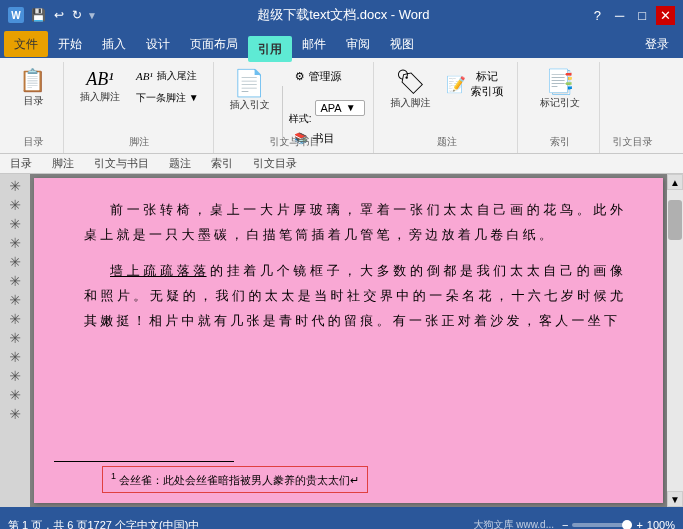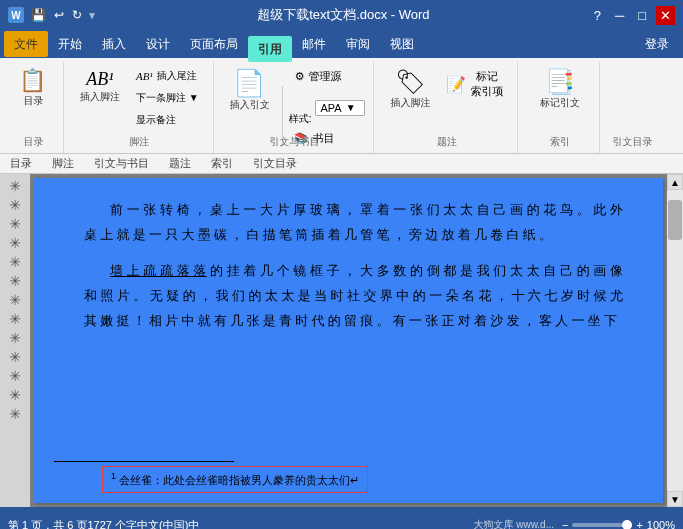--- a/index.html
+++ b/index.html
@@ -153,21 +153,21 @@
       display: flex;
       flex-direction: column;
       align-items: center;
       padding: 4px 0;
       gap: 3px;
       overflow: hidden;
     }
     .asterisk { font-size: 14px; color: #555; }
     .page-content {
       flex: 1;
-      background: #3b82f6;
+      background: #f9a8d4;
       margin: 4px;
       padding: 20px 40px 12px 50px;
       overflow: hidden;
       position: relative;
       box-shadow: 1px 1px 4px rgba(0,0,0,0.3);
     }
     .scrollbar-right {
       width: 16px;
       background: #e8e8e8;
       display: flex;
@@ -289,23 +289,20 @@
         <span class="ribbon-icon" style="font-size:18px;font-family:serif;font-style:italic;">AB¹</span>
         <span class="ribbon-label">插入脚注</span>
       </button>
       <div class="ribbon-stack">
         <button class="ribbon-btn-sm" style="font-size:10px;">
           <span style="font-family:serif;font-style:italic;font-size:11px;">AB¹</span>
           <span>插入尾注</span>
         </button>
         <button class="ribbon-btn-sm" style="font-size:10px;">
           <span>下一条脚注 ▼</span>
-        </button>
-        <button class="ribbon-btn-sm" style="font-size:10px;">
-          <span>显示备注</span>
         </button>
       </div>
     </div>
     <div class="ribbon-group-label">脚注</div>
   </div>
 
   <div class="ribbon-group" style="min-width:130px;">
     <div class="ribbon-group-content">
       <button class="ribbon-btn" style="min-width:50px;">
         <span class="ribbon-icon" style="font-size:26px;">📄</span>

